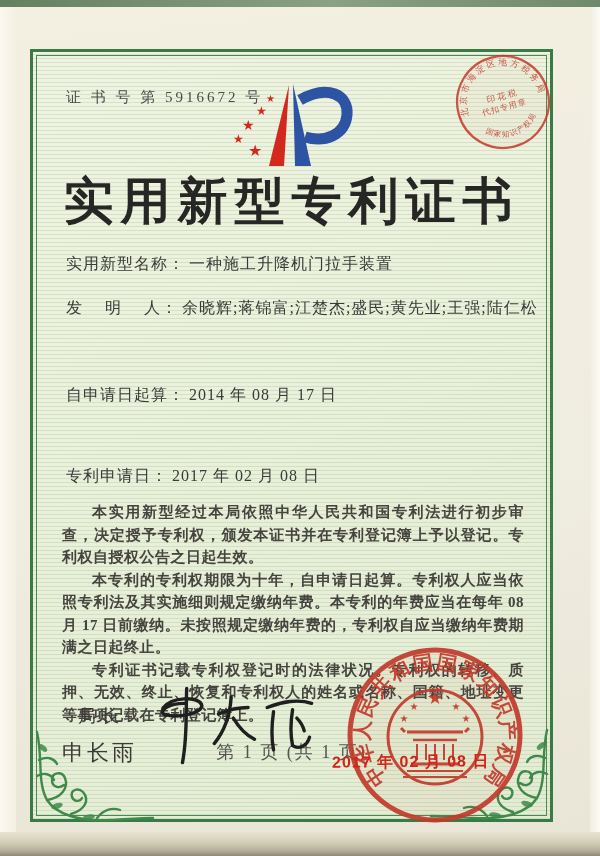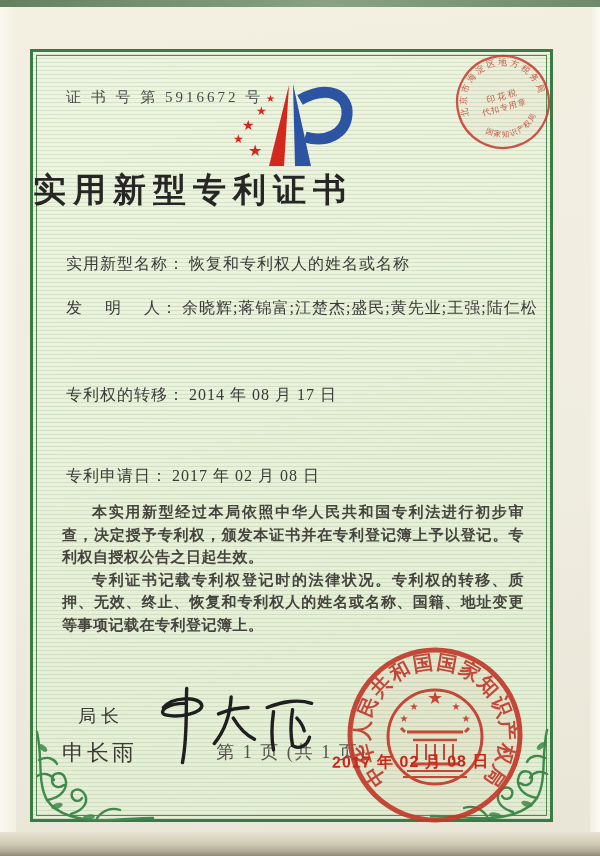--- a/index.html
+++ b/index.html
@@ -20,22 +20,22 @@
     position:absolute;left:30px;top:49px;width:517px;height:767px;
     border:3px solid #3a7a44;
     background:
       repeating-linear-gradient(0deg,rgba(118,158,106,0.20) 0px,rgba(118,158,106,0.20) 1px,rgba(0,0,0,0) 1px,rgba(0,0,0,0) 4px),
       linear-gradient(160deg,#eff4e2 0%,#e9f0da 55%,#e3ecd3 100%);
   }
   .frame-inner{position:absolute;left:3px;top:3px;right:3px;bottom:3px;
     border:1px solid #4c8854;pointer-events:none;}
   .cert-no{position:absolute;left:33px;top:36px;font-size:15px;color:#4a4a48;letter-spacing:3px;}
   .logo{position:absolute;left:199px;top:30px;width:125px;height:86px;}
-  .title{position:absolute;left:0;top:116px;width:517px;text-align:left;
-    font-size:33px;font-weight:bold;color:#262624;letter-spacing:7px;}
+  .title{position:absolute;left:0;top:116px;width:517px;text-align:center;
+    font-size:50px;font-weight:bold;color:#262624;letter-spacing:7px;}
   .field{position:absolute;left:33px;width:460px;font-size:16px;color:#3a3a38;white-space:nowrap;}
   .f-label{letter-spacing:1px;}
   .f-value{margin-left:4px;letter-spacing:1px;}
   .paras{position:absolute;left:29px;top:449px;width:462px;font-size:15px;color:#46443f;
     line-height:22.5px;text-align:justify;letter-spacing:0.5px;font-weight:bold;}
   .paras p{margin:0;text-indent:2em;}
   .director{position:absolute;left:45px;top:652px;font-size:18px;color:#3c3a36;letter-spacing:5px;text-align:center;}
   .director-name{position:absolute;left:29px;top:686px;font-size:22px;color:#3c3a36;letter-spacing:3px;}
   .signature{position:absolute;left:105px;top:630px;width:180px;height:85px;z-index:3;}
   .seal{position:absolute;left:311px;top:592px;width:182px;height:182px;z-index:2;opacity:0.92;}
@@ -74,34 +74,35 @@
         <text x="16" y="74" font-size="16">★</text>
       </g>
       <path d="M 68,18 C 96,2 117,13 115,33 C 113,53 93,61 73,55" fill="none" stroke="#2d53a3" stroke-width="11"></path>
       <polygon points="57,3 52,84 37,84" fill="#d2281e"></polygon>
       <polygon points="61,2 79,84 63,84" fill="#2d53a3"></polygon>
     </svg>
 
     <div class="title">实用新型专利证书</div>
 
     <div class="field" style="top:202px">
-      <span class="f-label">实用新型名称：</span><span class="f-value">恢复和专利权人的姓名或名称</span>
+      <span class="f-label">实用新型名称：</span><span class="f-value">一种施工升降机门拉手装置</span>
     </div>
     <div class="field" style="top:246px">
       <span class="f-label">发　 明　 人：</span><span class="f-value">余晓辉;蒋锦富;江楚杰;盛民;黄先业;王强;陆仁松</span>
     </div>
     <div class="field" style="top:333px">
-      <span class="f-label">专利权的转移：</span><span class="f-value">2014 年 08 月 17 日</span>
+      <span class="f-label">自申请日起算：</span><span class="f-value">2014 年 08 月 17 日</span>
     </div>
     <div class="field" style="top:414px">
       <span class="f-label">专利申请日：</span><span class="f-value">2017 年 02 月 08 日</span>
     </div>
 
     <div class="paras">
       <p>本实用新型经过本局依照中华人民共和国专利法进行初步审查，决定授予专利权，颁发本证书并在专利登记簿上予以登记。专利权自授权公告之日起生效。</p>
+      <p>本专利的专利权期限为十年，自申请日起算。专利权人应当依照专利法及其实施细则规定缴纳年费。本专利的年费应当在每年 08 月 17 日前缴纳。未按照规定缴纳年费的，专利权自应当缴纳年费期满之日起终止。</p>
       <p>专利证书记载专利权登记时的法律状况。专利权的转移、质押、无效、终止、恢复和专利权人的姓名或名称、国籍、地址变更等事项记载在专利登记簿上。</p>
     </div>
 
     <div class="director">局长</div>
     <div class="director-name">申长雨</div>
 
     <svg class="signature" viewBox="0 0 170 80">
       <g fill="none" stroke="#1f1f1f" stroke-width="3.2" stroke-linecap="round">
         <path d="M 46,6 C 45,26 47,50 42,76"></path>
         <path d="M 24,24 C 32,14 56,13 60,21 C 63,29 38,34 26,31 C 18,28 28,20 44,20"></path>

